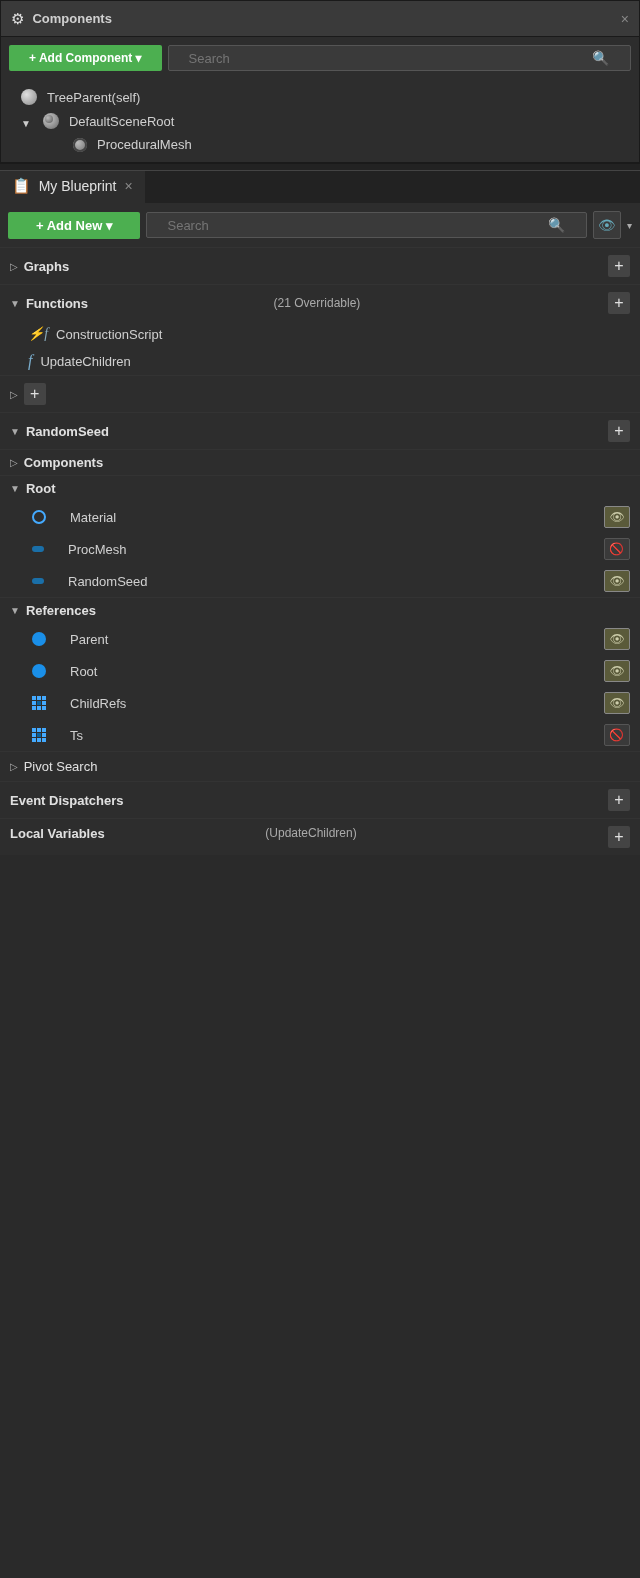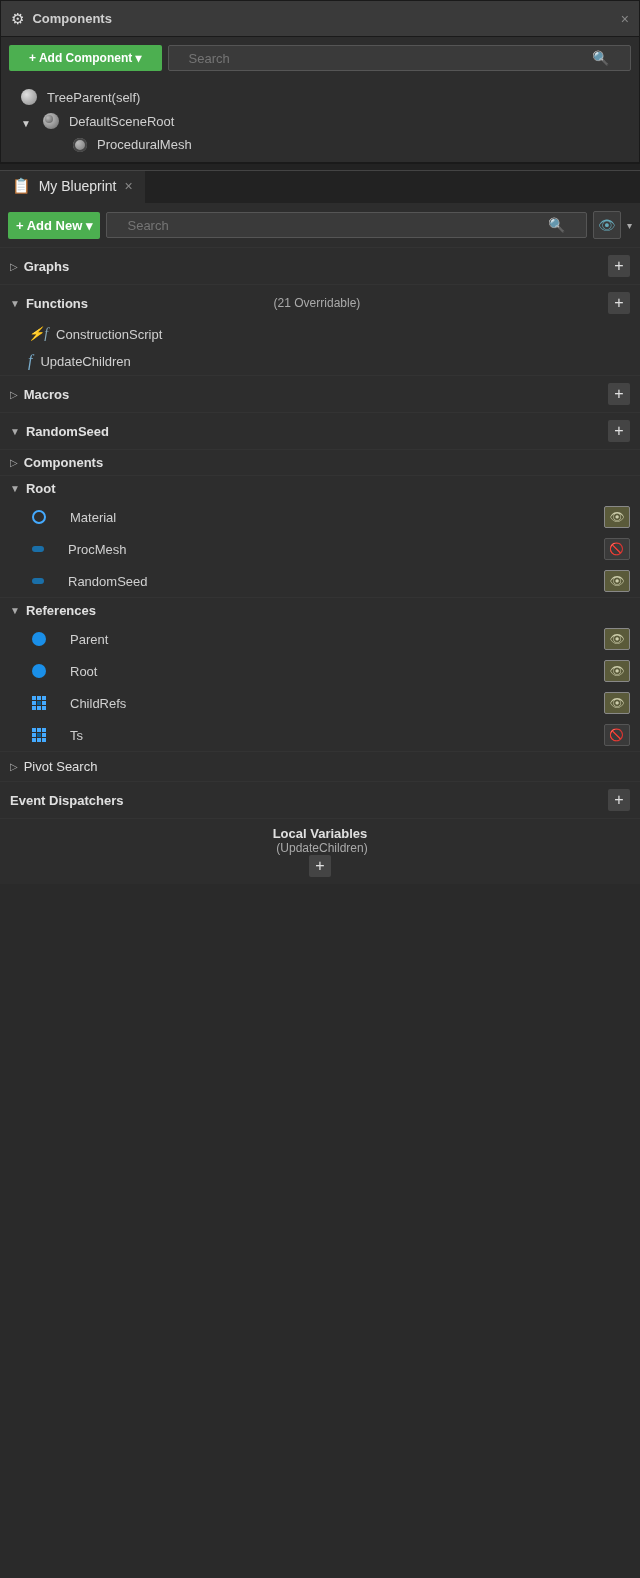--- a/index.html
+++ b/index.html
@@ -117,21 +117,21 @@
       border-bottom: 1px solid #444;
     }
 
     
     .bp-panel { background: #2d2d2d; }
 
     .add-new-btn {
       background: #4caf50;
       color: white;
       border: none;
-      padding: 6px 8px;
+      padding: 6px 28px;
       font-size: 13px;
       font-weight: 700;
       cursor: pointer;
       border-radius: 2px;
       display: flex;
       align-items: center;
       gap: 4px;
       white-space: nowrap;
     }
 
@@ -275,25 +275,23 @@
       display: flex;
       align-items: center;
       padding: 7px 10px;
       background: #2d2d2d;
       border-top: 1px solid #333;
     }
     .event-disp-label { font-size: 13px; font-weight: 700; color: #e0e0e0; flex: 1; }
 
     .local-vars-row {
       display: flex;
-      align-items: center;
       padding: 7px 10px;
       background: #2d2d2d;
       border-top: 1px solid #333;
-      flex-direction: column;
     }
     .local-vars-label { font-size: 13px; font-weight: 700; color: #e0e0e0; flex: 1; }
     .local-vars-sub { font-size: 12px; font-weight: 400; color: #aaa; margin-left: 4px; }
 
     .tab-active {
       background: #2d2d2d;
     }
   </style>
 </head>
 <body>
@@ -381,21 +379,20 @@
     <span>ConstructionScript</span>
   </div>
 
   <div class="func-item">
     <span style="font-family:serif;font-style:italic;font-size:16px;color:#7aadcc;">f</span>
     <span>UpdateChildren</span>
   </div>
 
   <div class="section-header">
     <span class="sec-arrow">▷</span>
-    <span class="sec-title">Macros</span>
     <button class="plus-btn">+</button>
   </div>
 
   <div class="section-header">
     <span class="sec-arrow">▼</span>
     <span class="sec-title">RandomSeed</span>
     <button class="plus-btn">+</button>
   </div>
 
   <div class="var-group-header">

